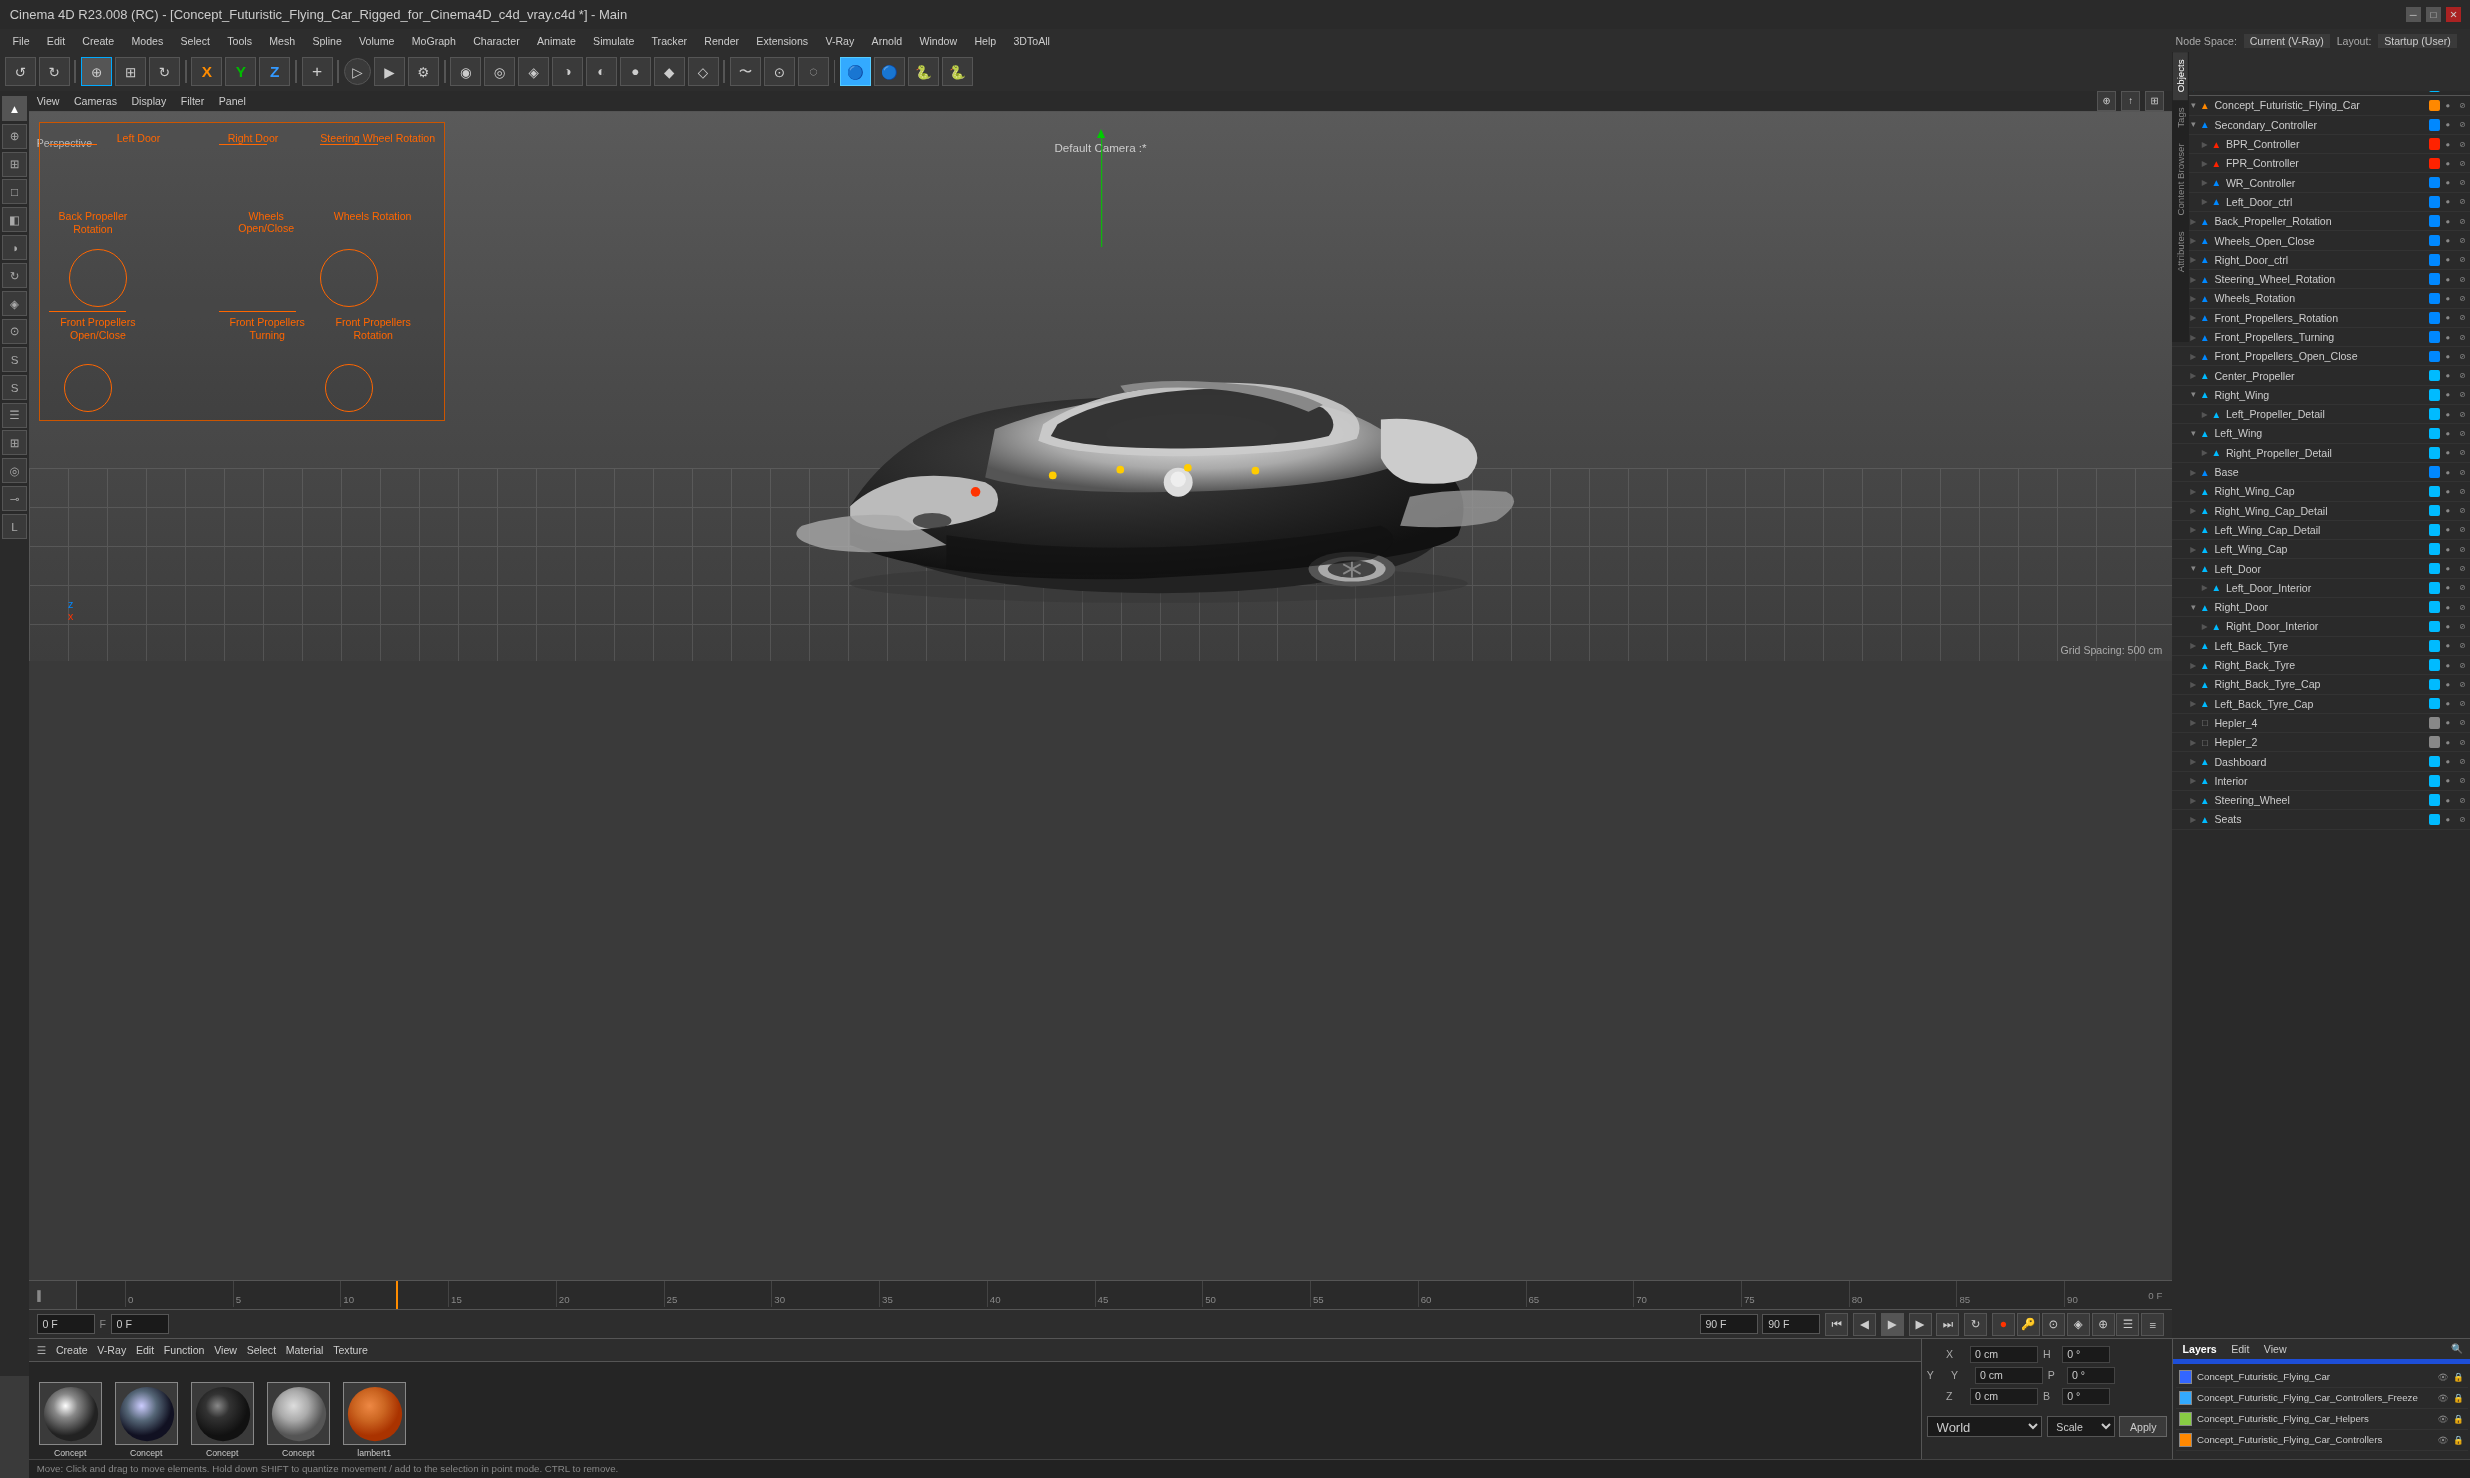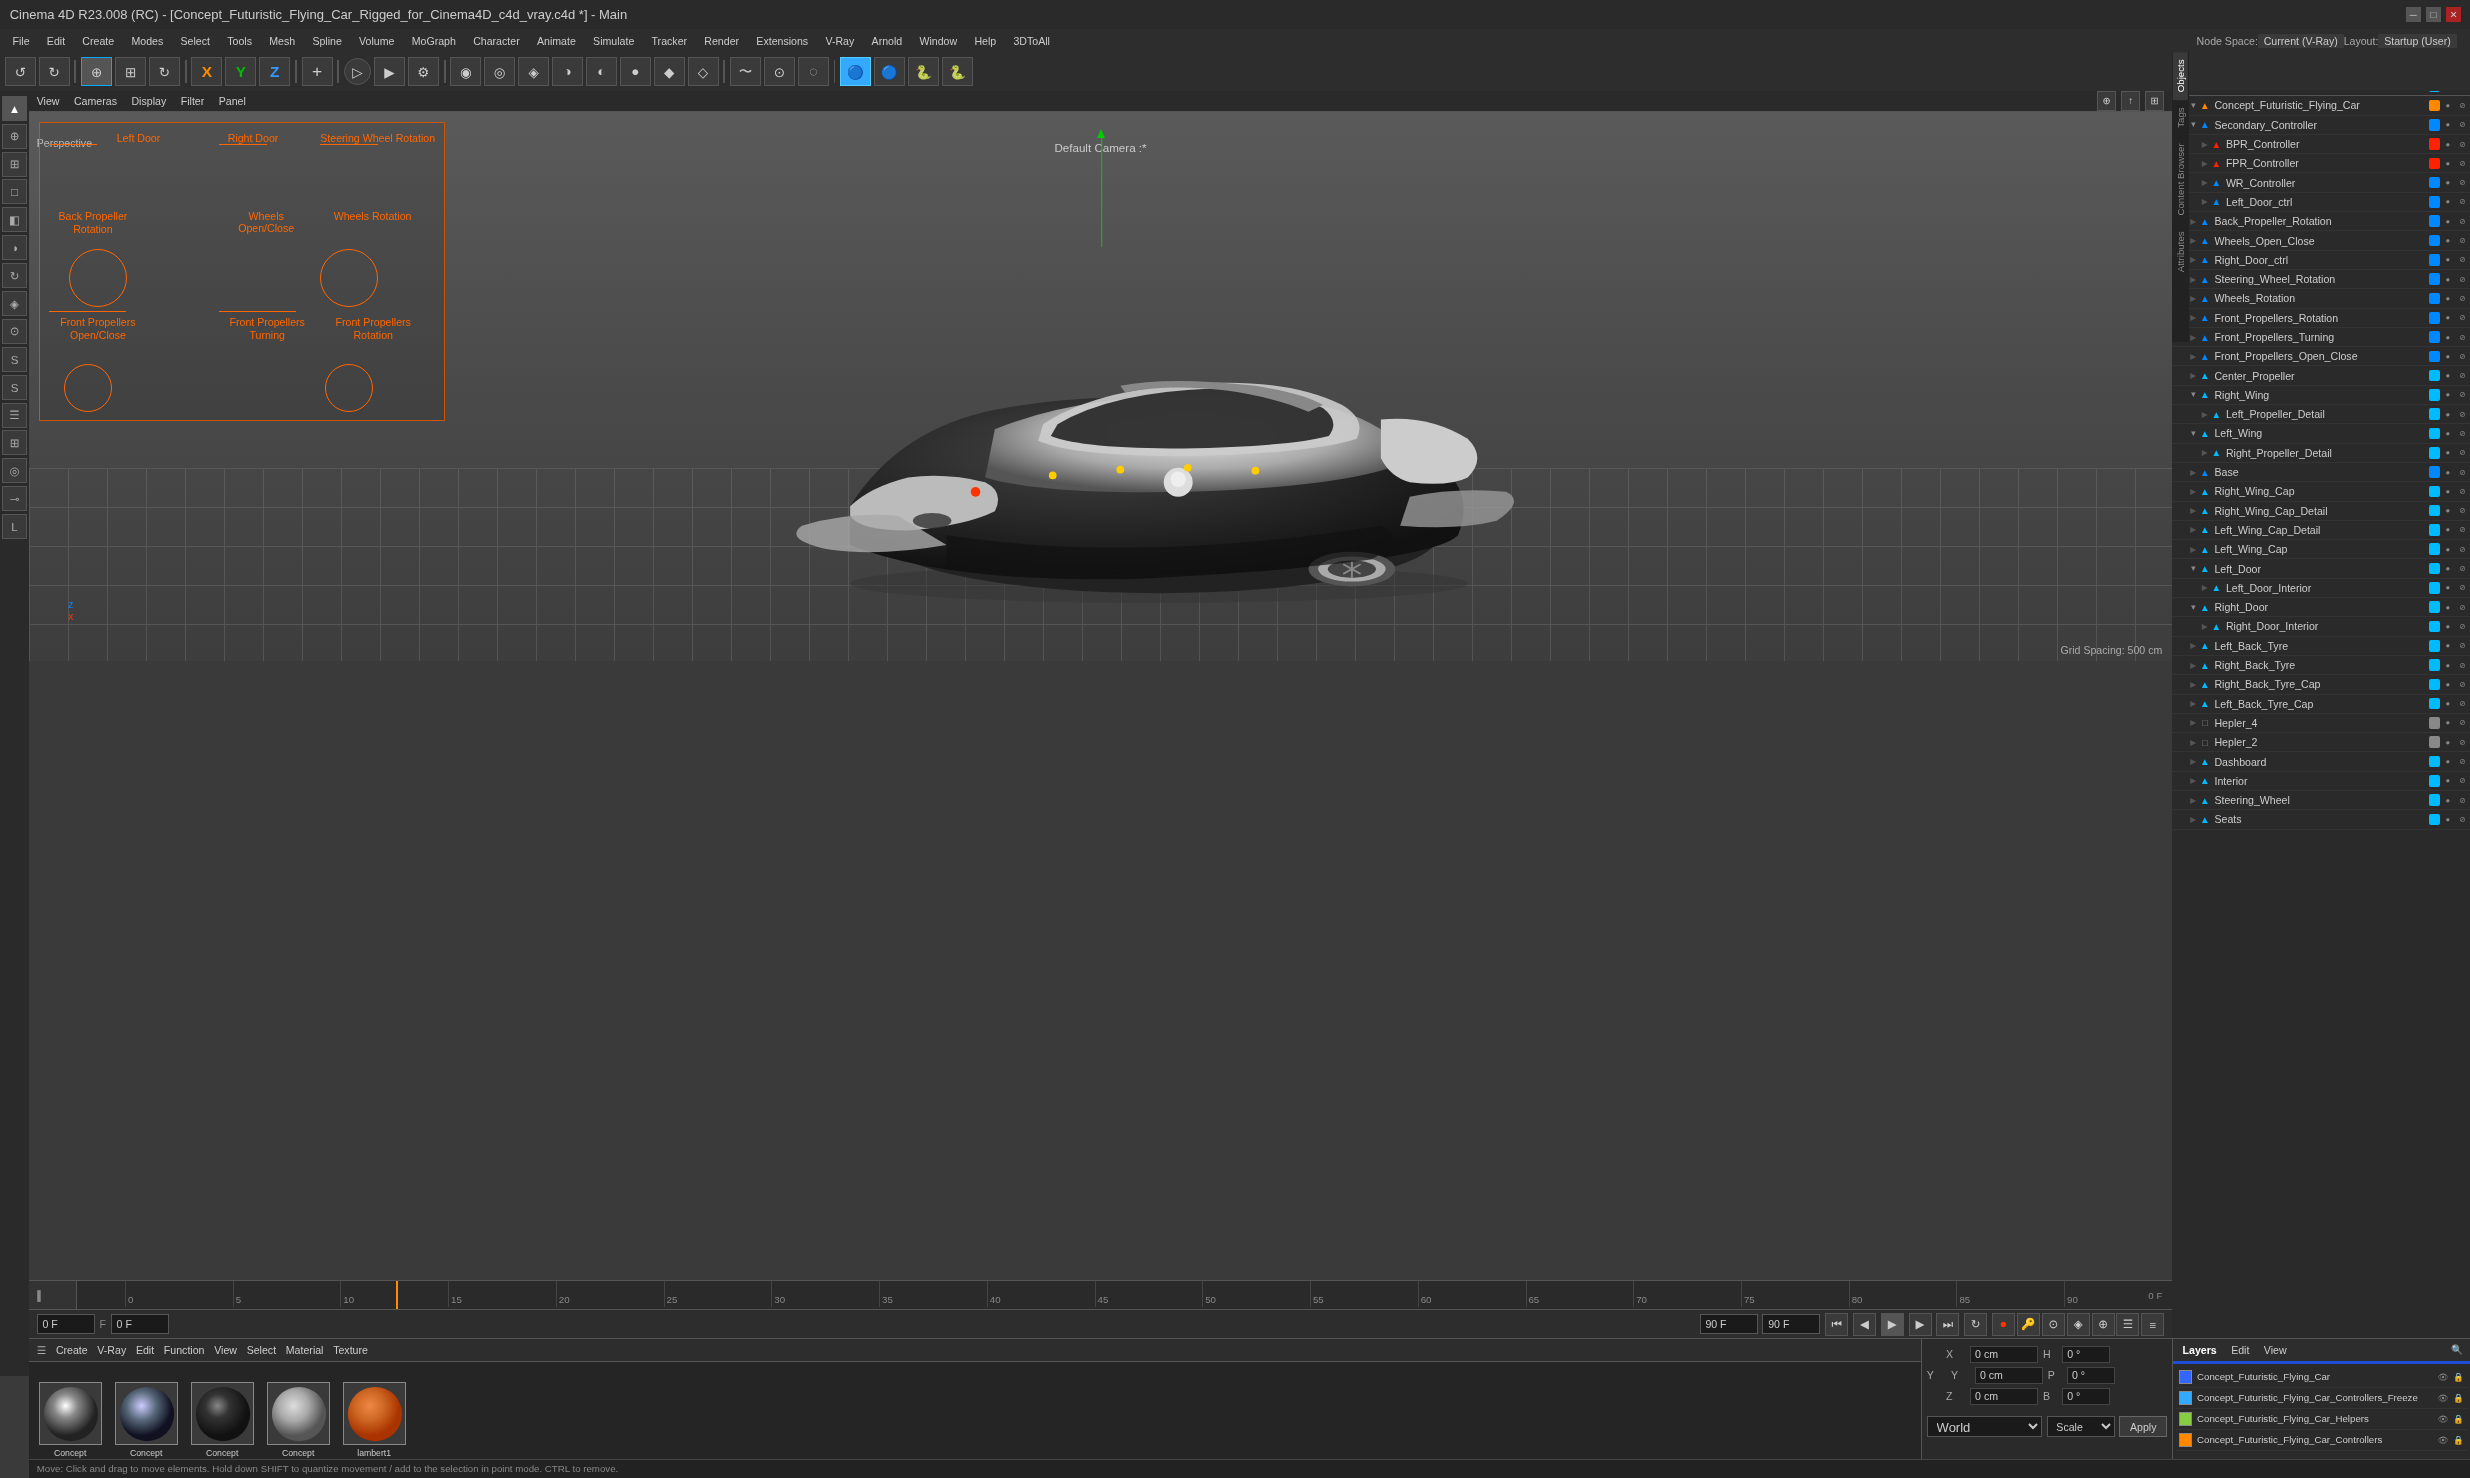--- a/index.html
+++ b/index.html
@@ -558,21 +558,21 @@
       display: flex;
       flex-direction: column;
     }
     #layers-header {
       height: 25px;
       background: #2d2d2d;
       display: flex;
       align-items: center;
       padding: 0 4.8px;
       gap: 4.8px;
-      border-bottom: 3px solid #1d4ed8;
+      border-bottom: 5px solid #1d4ed8;
     }
     .layers-header-btn {
       font-size: 10.6px;
       color: #ccc;
       cursor: pointer;
       padding: 1.9px 4.8px;
     }
 
     #layers-content {
       flex: 1;
@@ -771,21 +771,21 @@
   <div class="menu-item">Simulate</div>
   <div class="menu-item">Tracker</div>
   <div class="menu-item">Render</div>
   <div class="menu-item">Extensions</div>
   <div class="menu-item">V-Ray</div>
   <div class="menu-item">Arnold</div>
   <div class="menu-item">Window</div>
   <div class="menu-item">Help</div>
   <div class="menu-item">3DToAll</div>
   <div style="flex:1;"></div>
-  <div style="display:flex;align-items:center;gap:0;margin-right:9.7px;">
+  <div style="display:flex;align-items:center;gap:7px;margin-right:9.7px;">
     <span class="node-label">Node Space:</span>
     <span class="node-value">Current (V-Ray)</span>
     <span class="layout-label">Layout:</span>
     <span class="layout-value">Startup (User)</span>
   </div>
 </div>
 
 <div id="toolbar">
   <div class="toolbar-btn">↺</div>
   <div class="toolbar-btn">↻</div>

